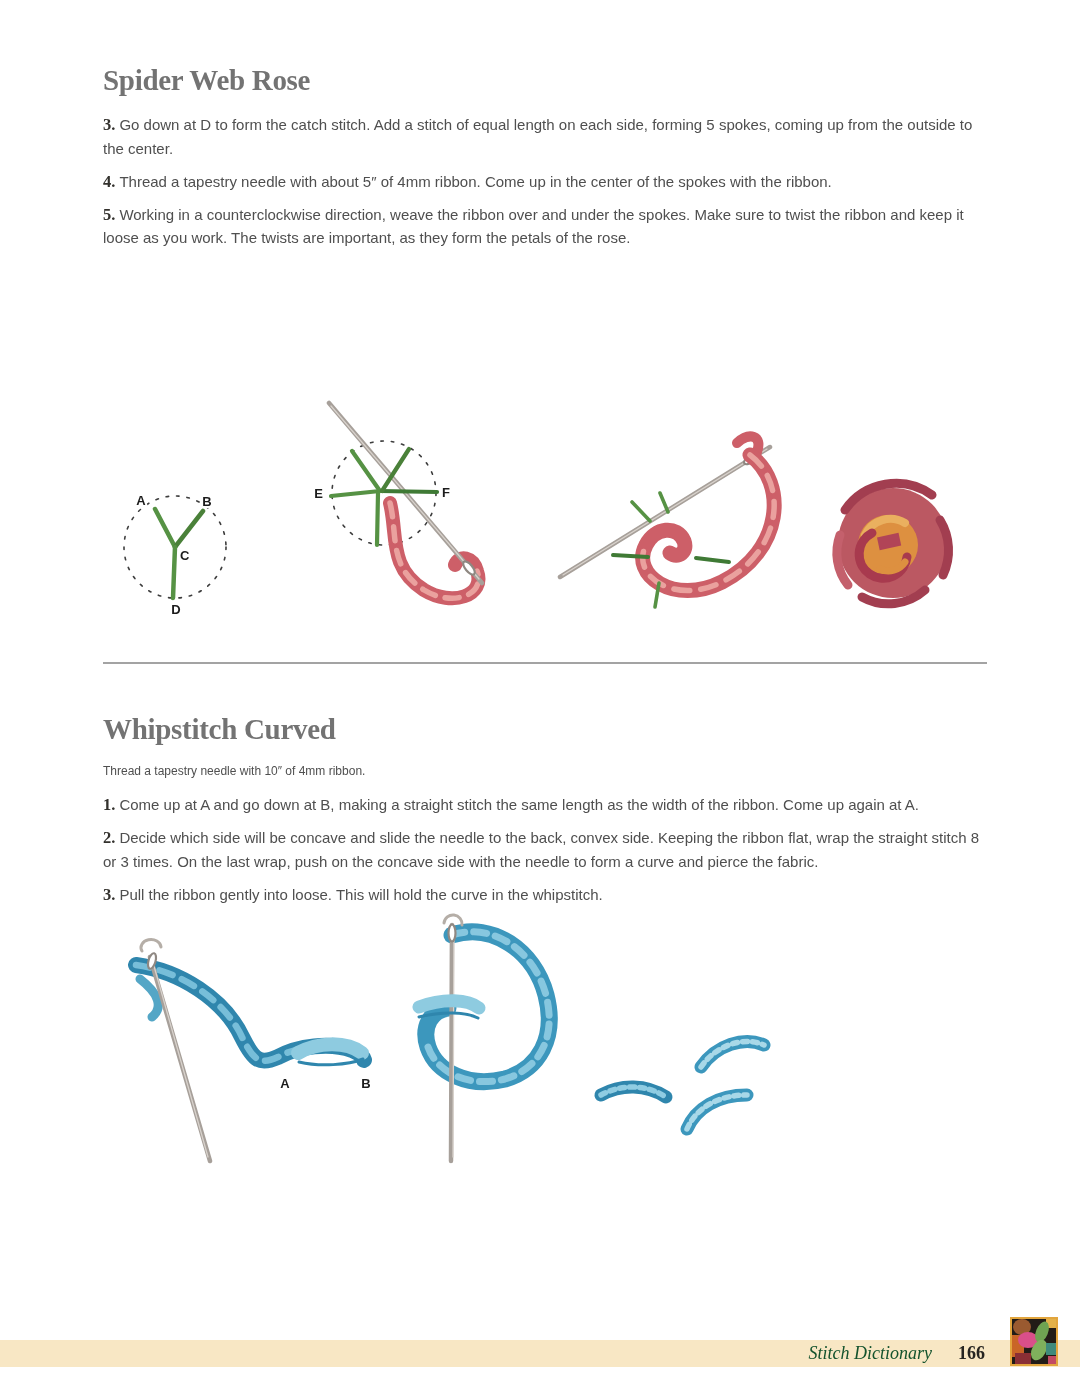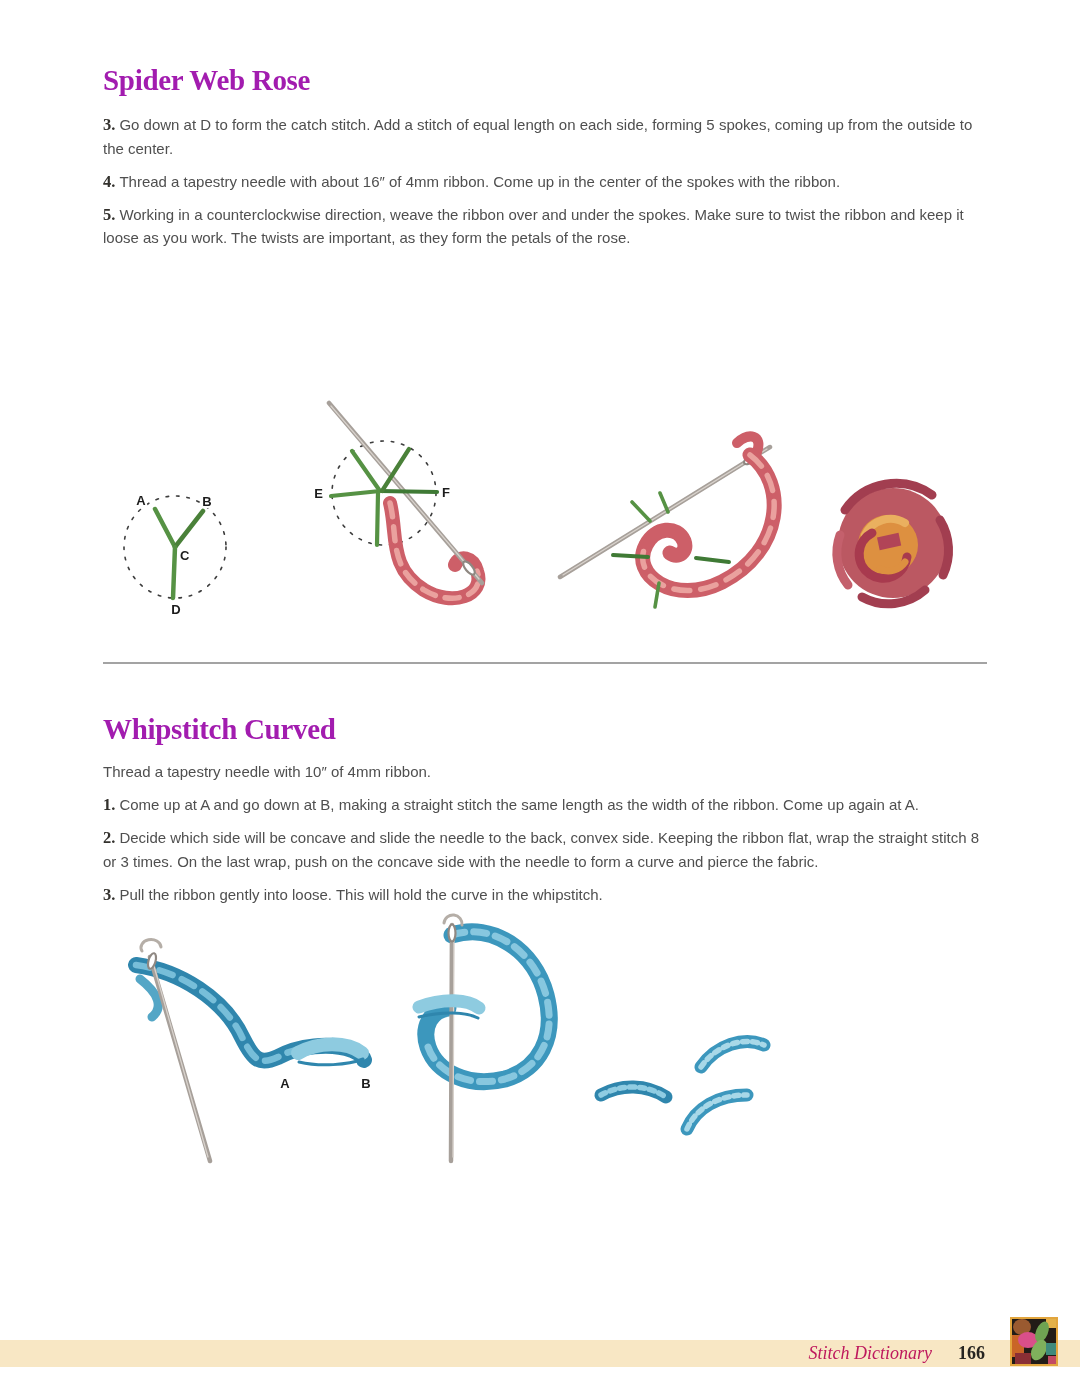--- a/index.html
+++ b/index.html
@@ -8,24 +8,24 @@
     width:1080px;height:1397px;
     background:#ffffff;
     font-family:"Liberation Sans",sans-serif;
     overflow:hidden;
     margin:0 auto;
   }
   .textblock{position:absolute;left:103px;width:884px;}
   h1.sec-title{
     font-family:"Liberation Serif",serif;
     font-size:29px;line-height:34px;font-weight:700;
-    color:#a21caf;margin:0 0 16px 0;letter-spacing:-0.3px;
+    color:#737373;margin:0 0 16px 0;letter-spacing:-0.3px;
   }
   p.step{font-size:15px;line-height:23.5px;color:#4f4f4f;margin:0 0 9.5px 0;}
-  p.intro{font-size:15px;line-height:23.5px;color:#4f4f4f;margin:0 0 9.5px 0;}
+  p.intro{font-size:12px;line-height:23.5px;color:#4f4f4f;margin:0 0 9.5px 0;}
   .num{
     font-family:"Liberation Serif",serif;font-weight:700;
     font-size:16.5px;color:#33312d;margin-right:4px;
   }
   .divider{
     position:absolute;left:103px;top:662px;width:884px;height:0;
     border-top:2px solid #a3a3a3;
   }
   .illo{position:absolute;left:0;width:1080px;}
   .illo svg{display:block;}
@@ -37,41 +37,41 @@
   .footer-band{
     position:absolute;left:0;top:1340px;width:1080px;height:27px;
     background:#f8e7c4;
   }
   .footer-text{
     position:absolute;top:1340px;left:0;width:985px;height:27px;
     display:flex;align-items:center;justify-content:flex-end;gap:26px;
   }
   .footer-section{
     font-family:"Liberation Serif",serif;font-style:italic;
-    font-size:18px;color:#be185d;
+    font-size:18px;color:#14532d;
   }
   .footer-page{
     font-family:"Liberation Serif",serif;font-weight:700;
     font-size:18px;color:#262420;
   }
   .thumb{
     position:absolute;left:1010px;top:1317px;width:48px;height:49px;
     border:2px solid #e2a53d;box-sizing:border-box;background:#221c17;
   }
   .thumb svg{display:block;}
 </style>
 </head>
 <body>
 
 <div class="page">
 
   <div class="textblock" style="top:63px;">
     <h1 class="sec-title">Spider Web Rose</h1>
     <p class="step"><span class="num">3.</span><span>Go down at D to form the catch stitch. Add a stitch of equal length on each side, forming 5 spokes, coming up from the outside to the center.</span></p>
-    <p class="step"><span class="num">4.</span><span>Thread a tapestry needle with about 16″ of 4mm ribbon. Come up in the center of the spokes with the ribbon.</span></p>
+    <p class="step"><span class="num">4.</span><span>Thread a tapestry needle with about 5″ of 4mm ribbon. Come up in the center of the spokes with the ribbon.</span></p>
     <p class="step"><span class="num">5.</span><span>Working in a counterclockwise direction, weave the ribbon over and under the spokes. Make sure to twist the ribbon and keep it loose as you work. The twists are important, as they form the petals of the rose.</span></p>
   </div>
 
   <div class="illo" style="top:385px;height:265px;">
     <svg width="1080" height="265" viewBox="0 0 1080 265">
 
       <g>
         <circle cx="175" cy="162" r="51" fill="none" stroke="#3d3d3d" stroke-width="1.6" stroke-dasharray="2.5 8" stroke-linecap="round"></circle>
         <path d="M155,124 L175,162" stroke="#569244" stroke-width="4.5" stroke-linecap="round" fill="none"></path>
         <path d="M203,126 L175,162" stroke="#4a8139" stroke-width="4.5" stroke-linecap="round" fill="none"></path>

